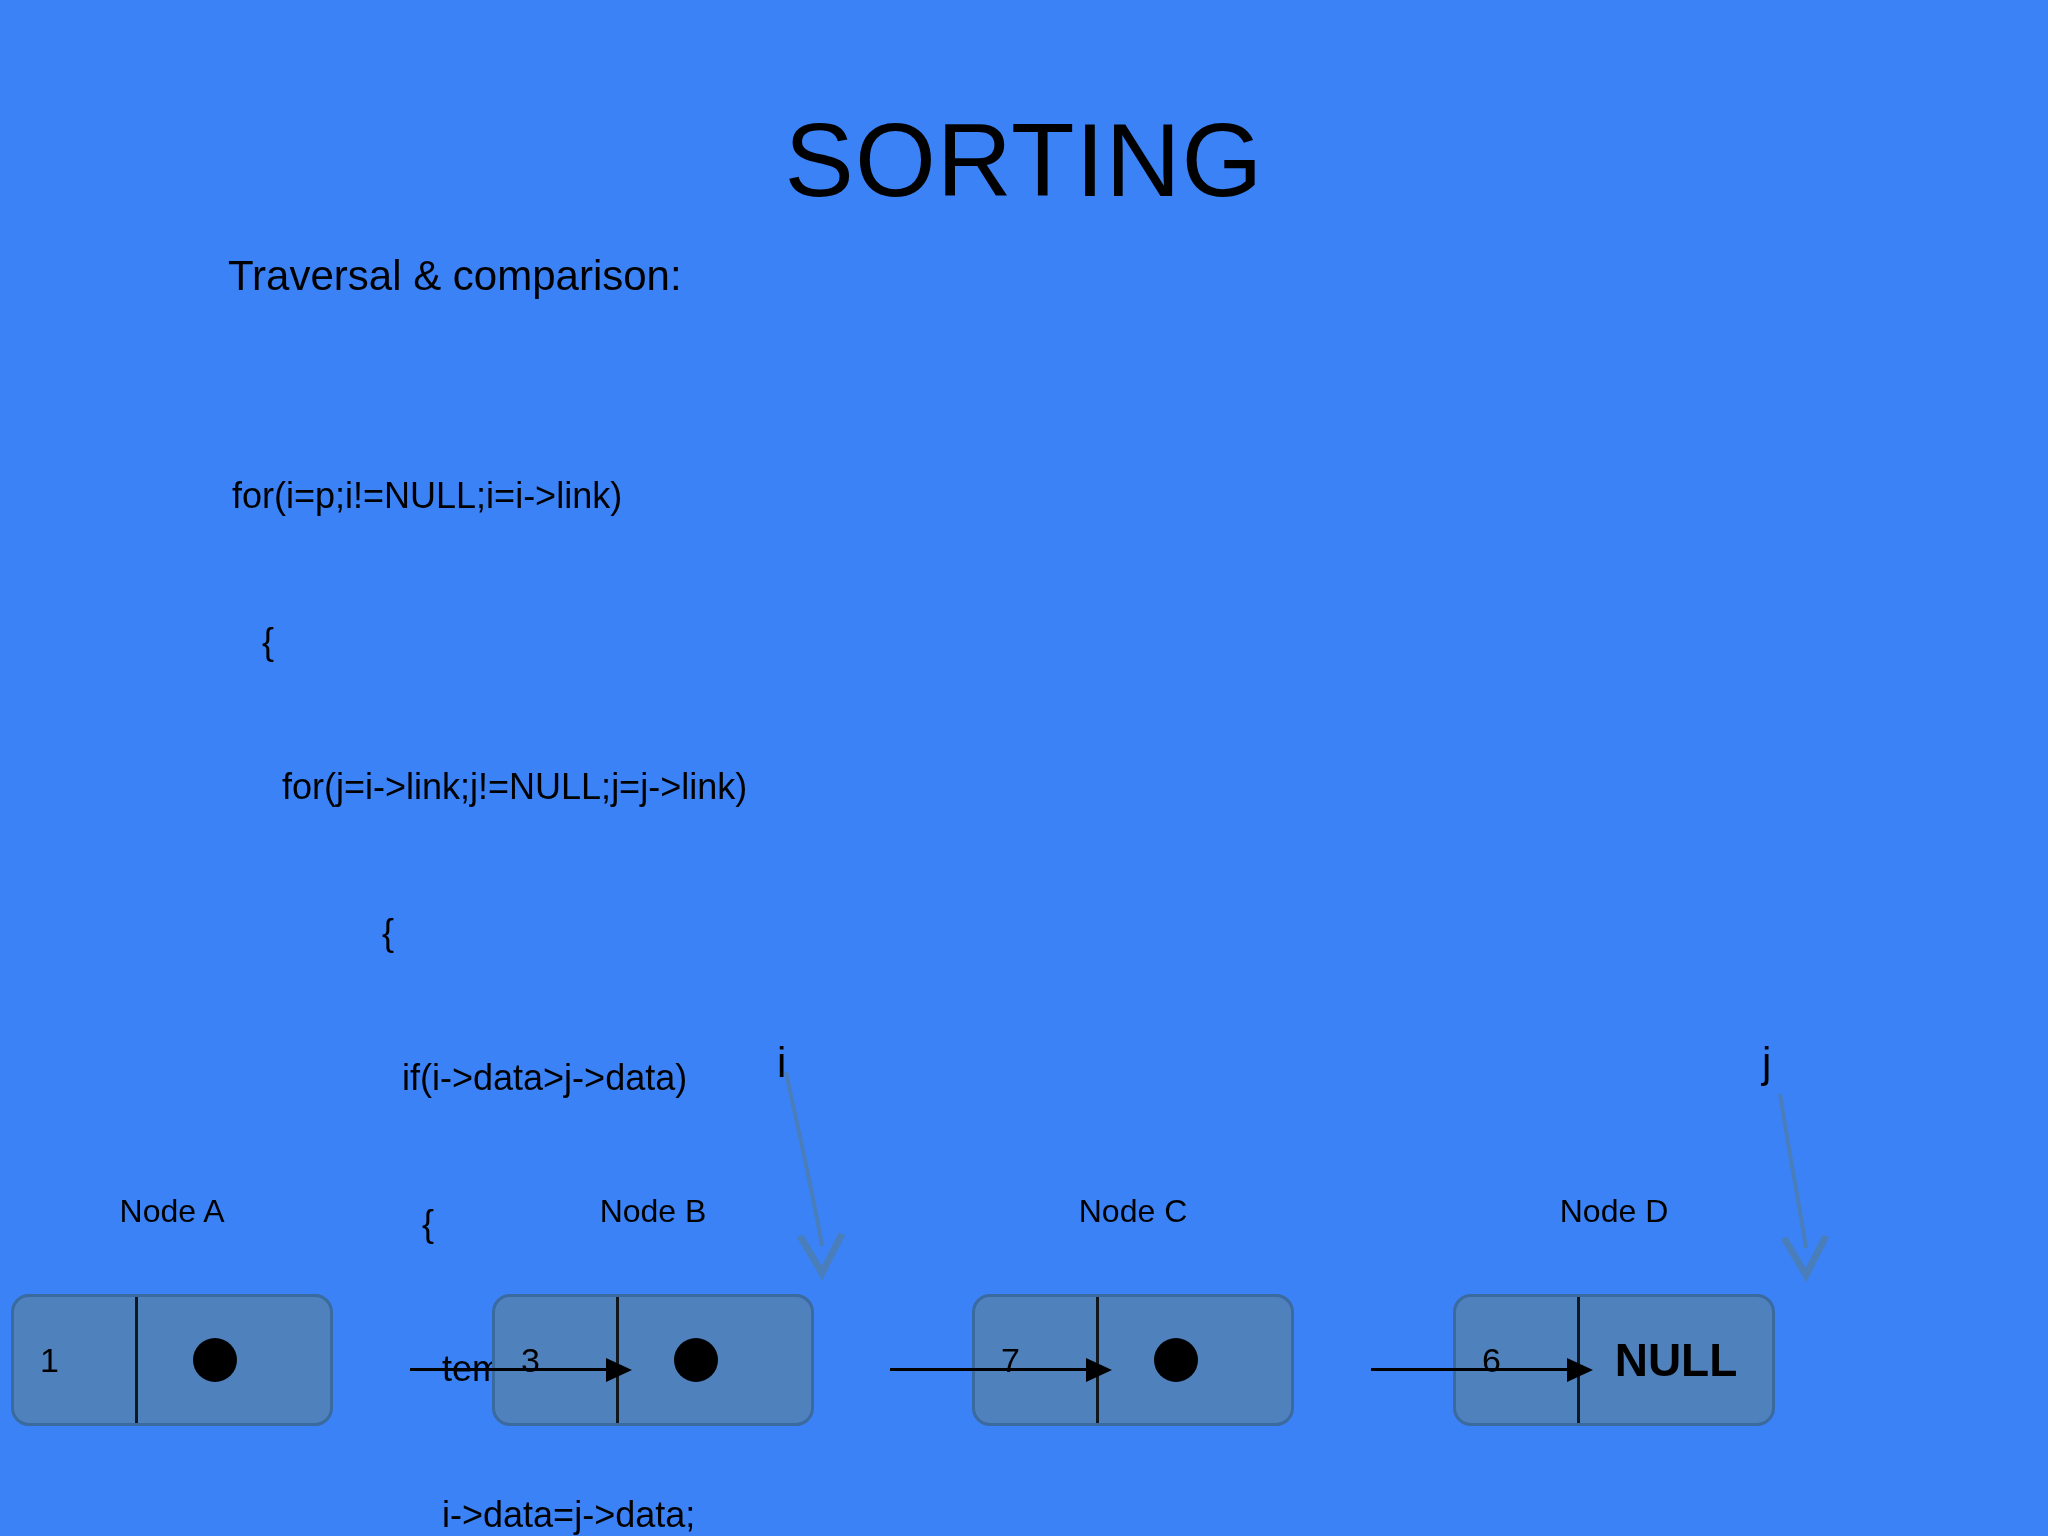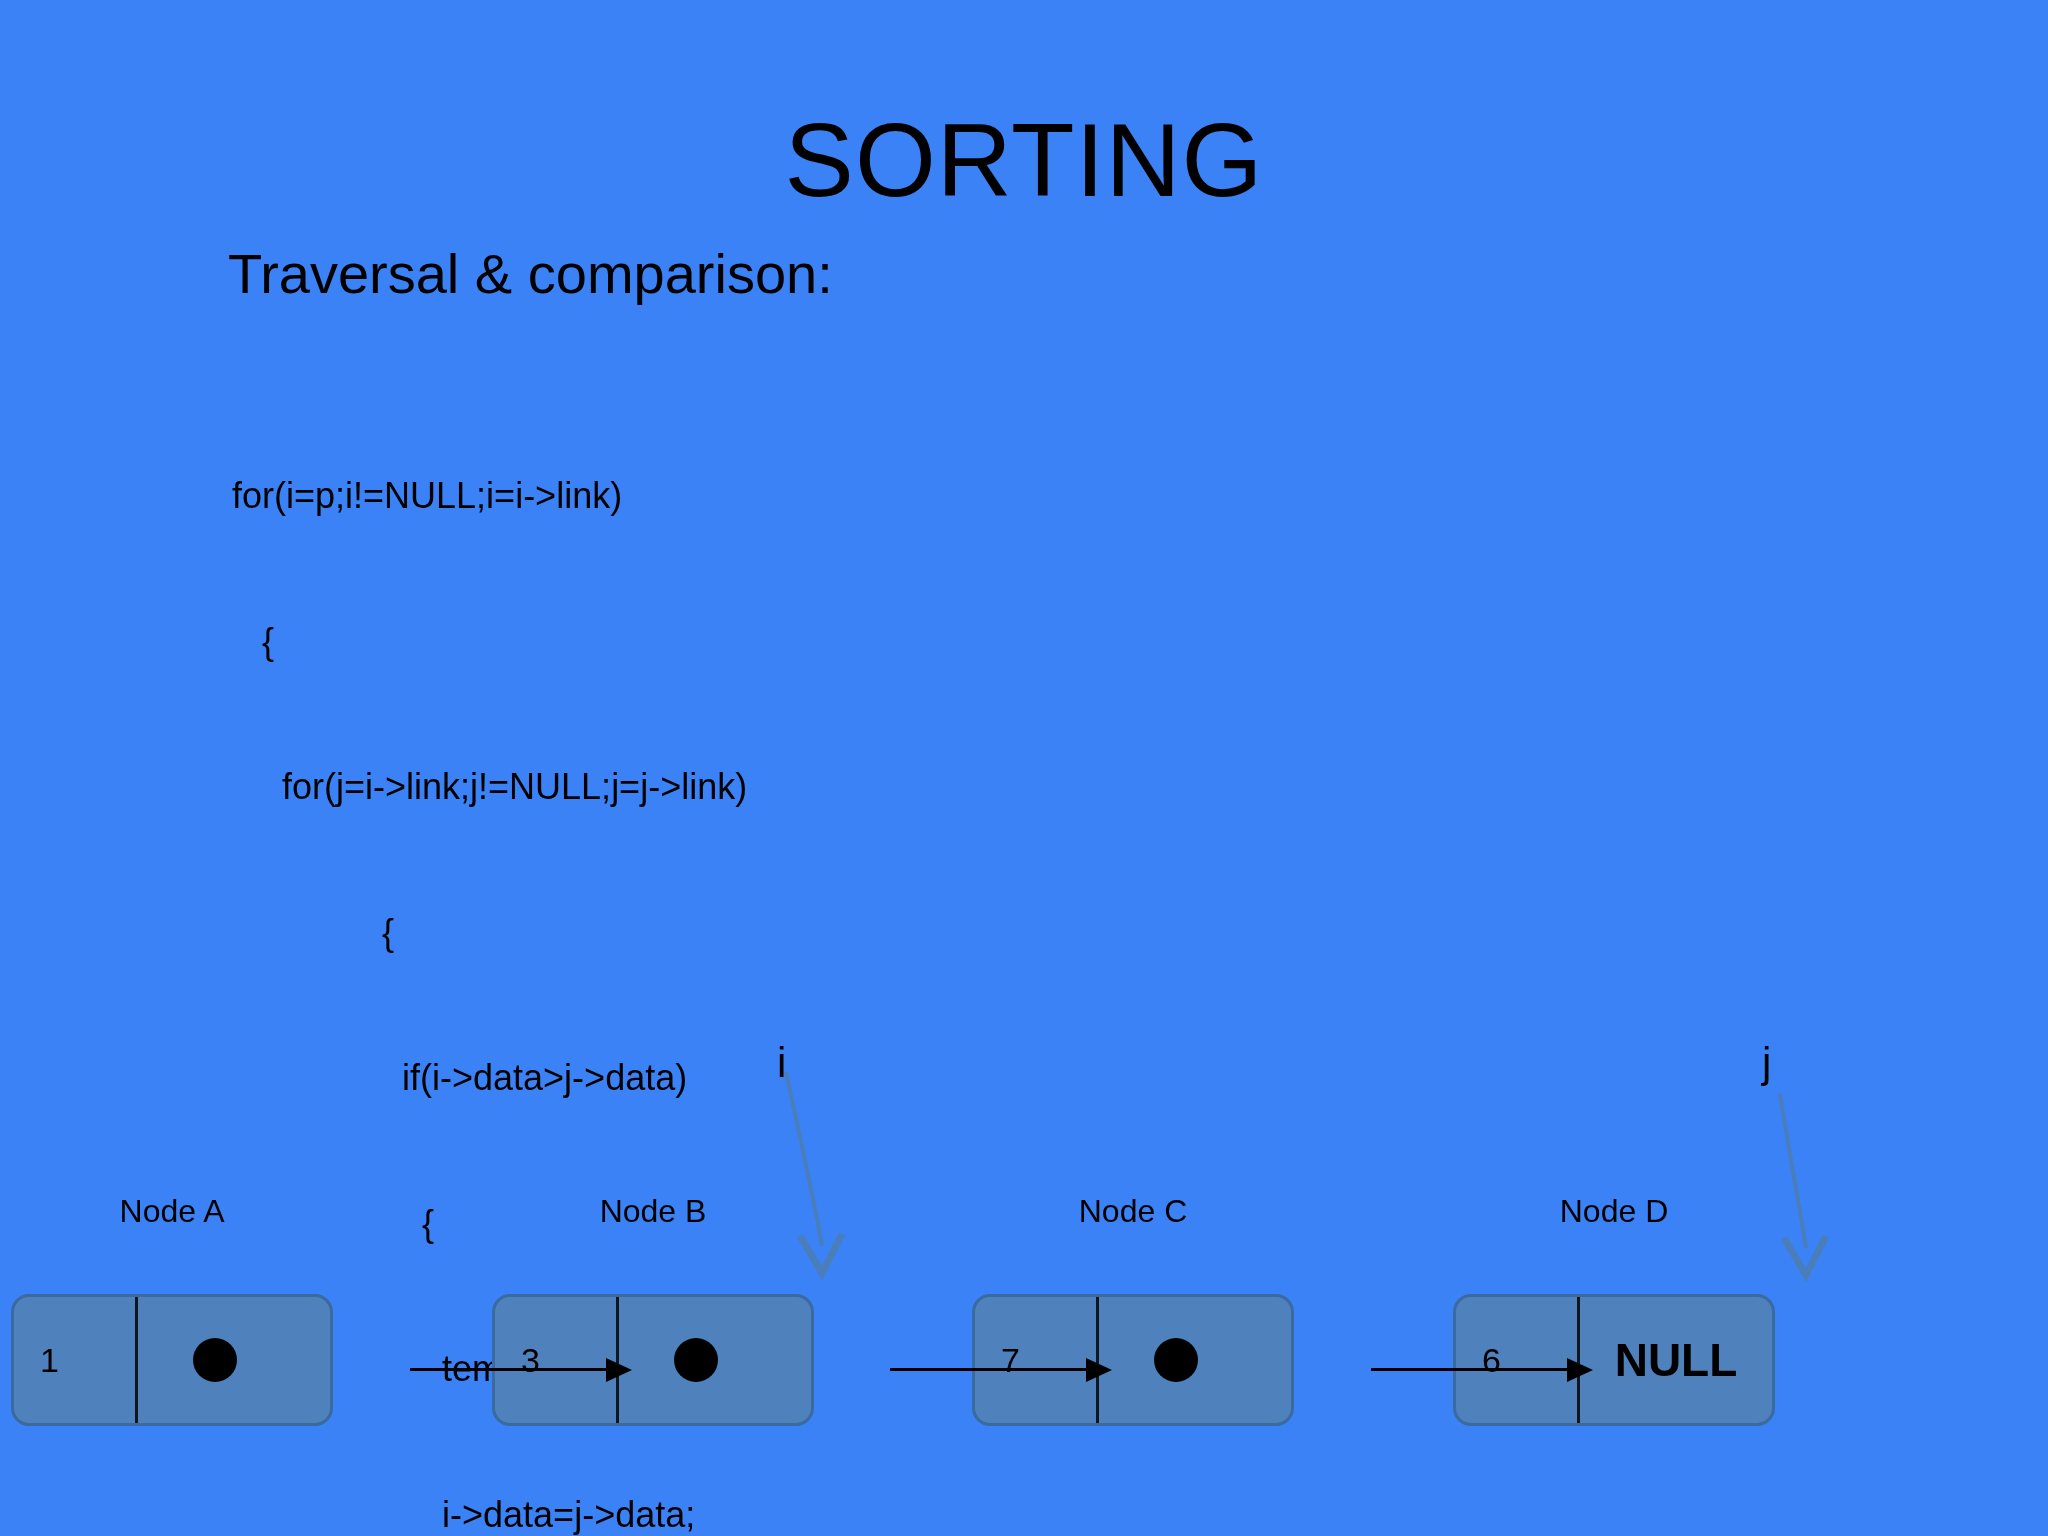--- a/index.html
+++ b/index.html
@@ -29,22 +29,22 @@
     line-height: 1.0;
     font-weight: 400;
     letter-spacing: 1px;
     color: #000000;
   }
 
   
   #subtitle {
     position: absolute;
     left: 228px;
-    top: 246px;
-    font-size: 56px;
+    top: 255px;
+    font-size: 42px;
     line-height: 1.0;
     color: #000000;
     white-space: nowrap;
     text-align: center;
   }
 
   
   #code {
     position: absolute;
     left: 232px;

